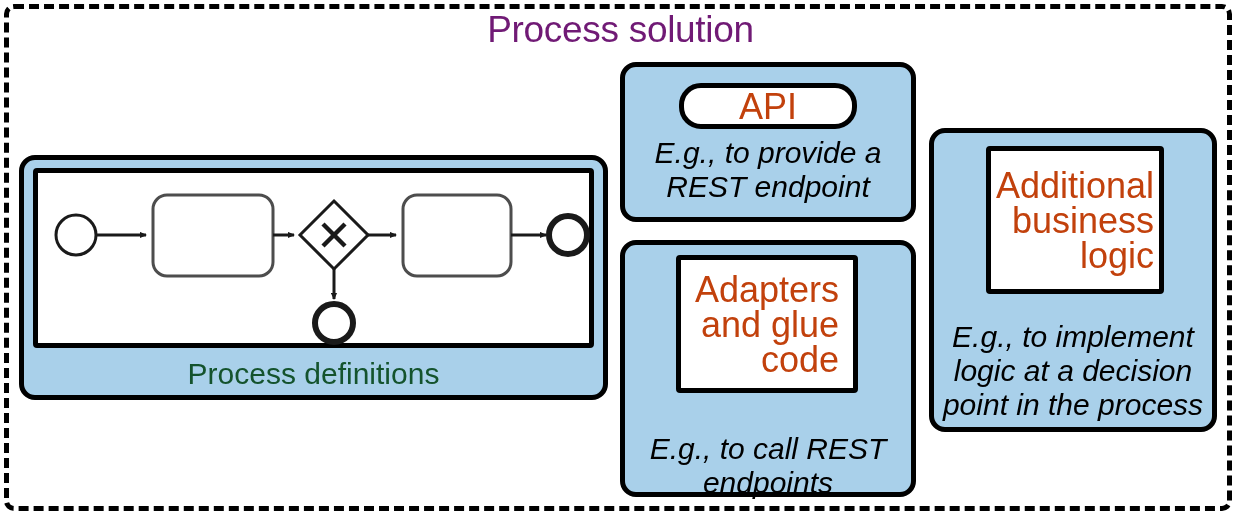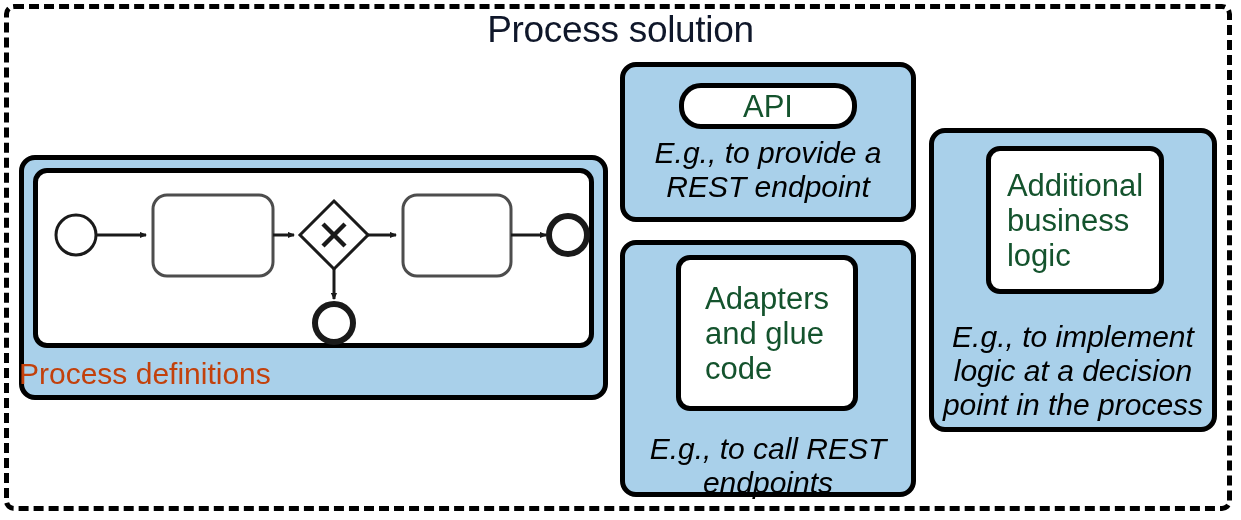--- a/index.html
+++ b/index.html
@@ -36,21 +36,21 @@
 
   
   .solution-title {
     position: absolute;
     left: 0;
     top: 8px;
     width: 1241px;
     text-align: center;
     font-size: 37px;
     line-height: 44px;
-    color: #0f172a;
+    color: #701a75;
     letter-spacing: -0.3px;
     white-space: nowrap;
     font-weight: 400;
     font-stretch: condensed;
   }
 
   
   .blue-card {
     position: absolute;
     box-sizing: border-box;
@@ -58,61 +58,62 @@
     border: 5px solid #000000;
     border-radius: 16px;
   }
 
   
   .white-panel {
     position: absolute;
     box-sizing: border-box;
     background: #ffffff;
     border: 5px solid #000000;
-    border-radius: 14px;
+    border-radius: 4px;
   }
 
   .white-pill {
     position: absolute;
     box-sizing: border-box;
     background: #ffffff;
     border: 5px solid #000000;
     border-radius: 22px;
     display: flex;
     align-items: center;
     justify-content: center;
   }
 
   
   .card-heading {
-    font-size: 31px;
+    font-size: 36px;
     line-height: 35px;
-    text-align: left;
-    color: #14532d;
+    text-align: right;
+    color: #c2410c;
     font-weight: 400;
     font-stretch: condensed;
     padding: 0 4px;
   }
 
   .card-note {
     position: absolute;
     text-align: center;
     font-size: 30px;
     line-height: 34px;
     font-style: italic;
     color: #000000;
     font-weight: 400;
     font-stretch: condensed;
   }
 
   .card-footer-label {
     position: absolute;
+    text-align: center;
     font-size: 30px;
     line-height: 34px;
-    color: #c2410c;
+    color: #14532d;
     font-weight: 400;
     font-stretch: condensed;
   }
 
   
   #process-definitions-card {
     left: 19px;
     top: 155px;
     width: 589px;
     height: 245px;
@@ -152,21 +153,21 @@
   #adapters-card {
     left: 620px;
     top: 240px;
     width: 296px;
     height: 257px;
   }
   #adapters-panel {
     left: 676px;
     top: 255px;
     width: 182px;
-    height: 156px;
+    height: 138px;
     display: flex;
     align-items: center;
     justify-content: center;
   }
   #adapters-note {
     left: 626px;
     top: 404px;
     width: 284px;
     margin-top: 28px;
   }

